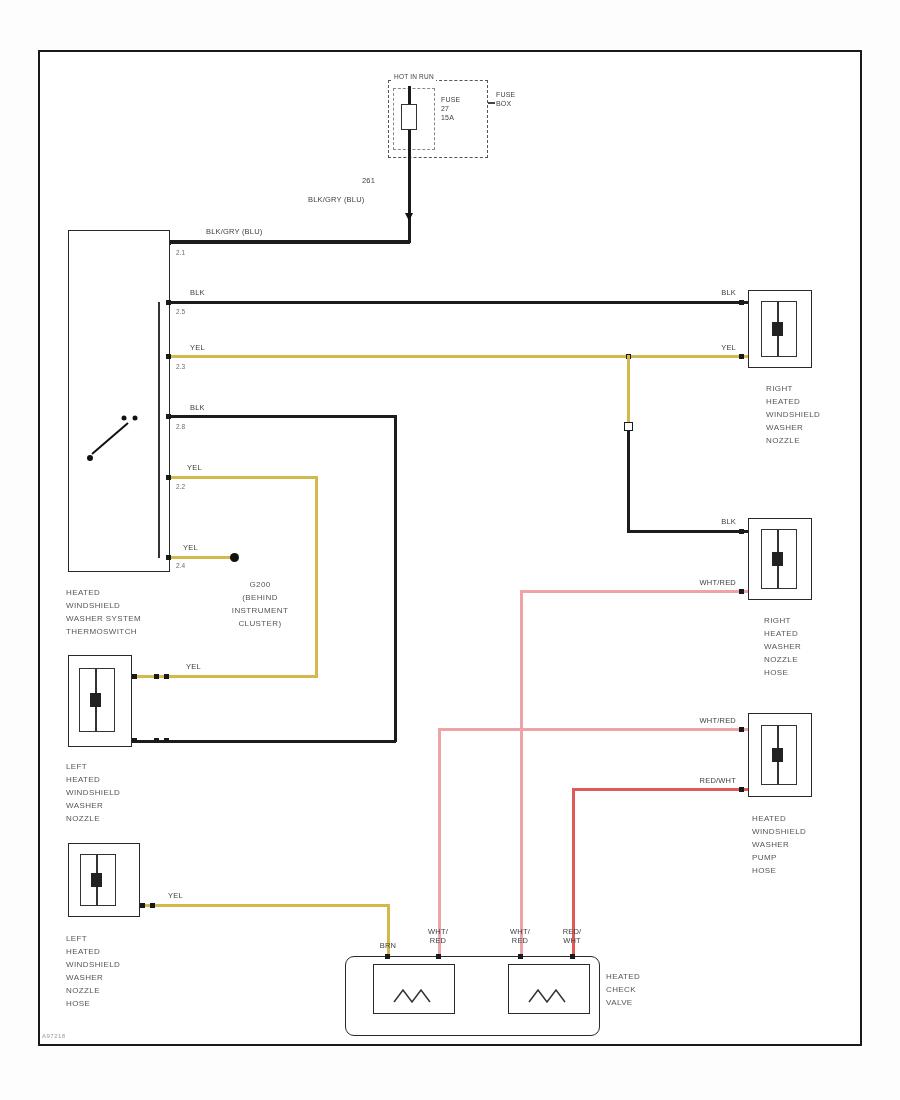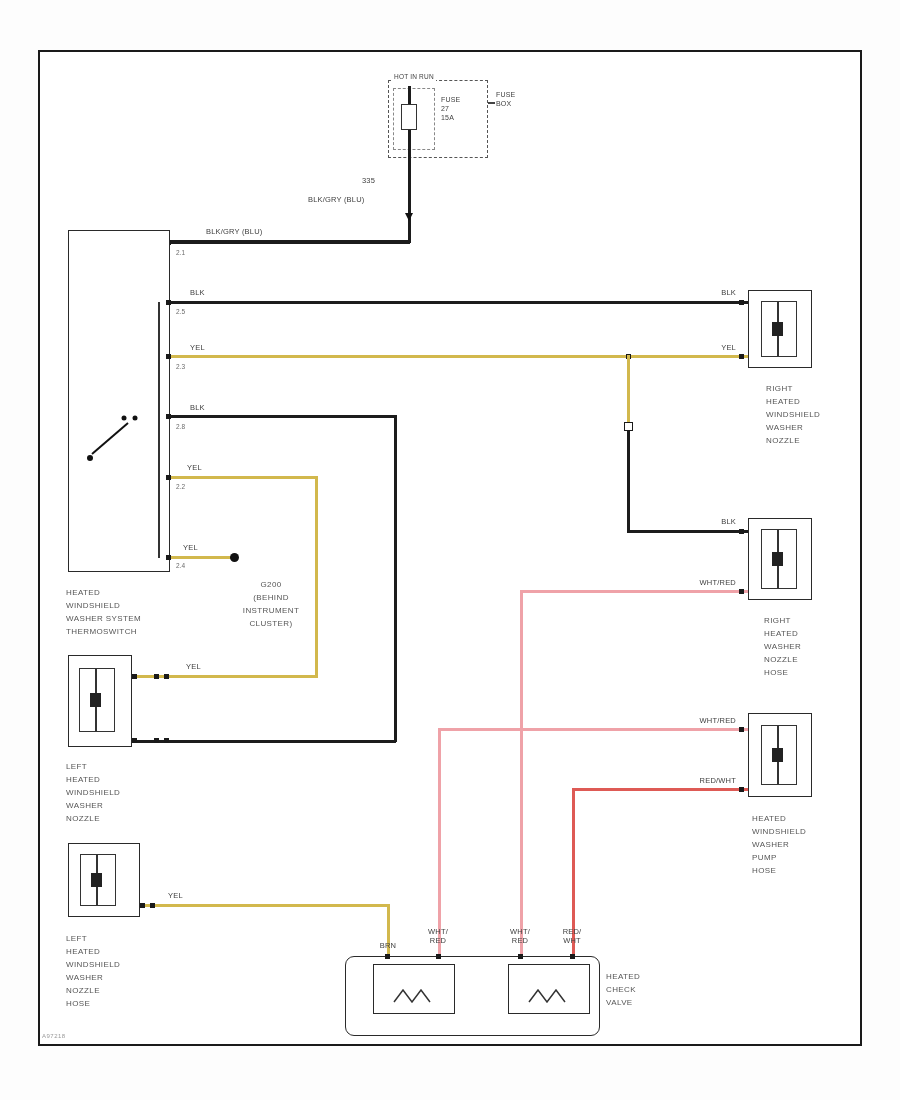--- a/index.html
+++ b/index.html
@@ -43,21 +43,21 @@
   <div class="wire w-blk" style="left:408px;top:86px;width:2.5px;height:157px"></div>
   <div class="sym" style="left:401px;top:104px;width:16px;height:26px"></div>
   <div class="lbl onwhite" style="left:392px;top:73px">HOT IN RUN</div>
   <div class="lbl fsz7" style="left:441px;top:96px">FUSE
 27
 15A</div>
   <div class="lbl fsz7" style="left:496px;top:91px">FUSE
 BOX</div>
   <div class="tick" style="left:488px;top:102px;width:7px;height:1.5px"></div>
   <div class="arrow-down" style="left:405px;top:213px"></div>
-  <div class="lbl" style="left:362px;top:176px">335</div>
+  <div class="lbl" style="left:362px;top:176px">261</div>
   <div class="lbl" style="left:308px;top:195px">BLK/GRY (BLU)</div>
 
   <div class="wire w-blk" style="left:170px;top:240px;width:240px;height:4px"></div>
   <div class="lbl" style="left:206px;top:227px">BLK/GRY (BLU)</div>
   <div class="conn" style="left:166px;top:240px"></div>
   <div class="pin" style="left:176px;top:249px">2.1</div>
 
   <div class="box" style="left:68px;top:230px;width:102px;height:342px"></div>
   <svg style="position:absolute;left:78px;top:396px" width="72" height="76">
     <circle cx="12" cy="62" r="3" fill="#111"></circle>
@@ -109,21 +109,21 @@
   <div class="conn" style="left:164px;top:674px"></div>
   <div class="pin" style="left:176px;top:483px">2.2</div>
   <div class="lbl" style="left:187px;top:463px">YEL</div>
   <div class="lbl" style="left:186px;top:662px">YEL</div>
 
   <div class="wire w-yel" style="left:170px;top:556px;width:65px;height:3px"></div>
   <div class="conn" style="left:166px;top:555px"></div>
   <div class="gdot" style="left:230px;top:553px"></div>
   <div class="pin" style="left:176px;top:562px">2.4</div>
   <div class="lbl" style="left:183px;top:543px">YEL</div>
-  <div class="clbl ctr" style="left:221px;top:578px;width:100px">G200
+  <div class="clbl ctr" style="left:210px;top:578px;width:100px">G200
 (BEHIND
 INSTRUMENT
 CLUSTER)</div>
 
   <div class="box" style="left:68px;top:655px;width:64px;height:92px"></div>
   <div class="sym" style="left:79px;top:668px;width:36px;height:64px"></div>
   <div class="symline" style="left:95px;top:668px;width:2px;height:64px"></div>
   <div class="symblob" style="left:90px;top:693px;width:11px;height:14px"></div>
   <div class="conn" style="left:132px;top:674px"></div>
   <div class="conn" style="left:132px;top:738px"></div>

